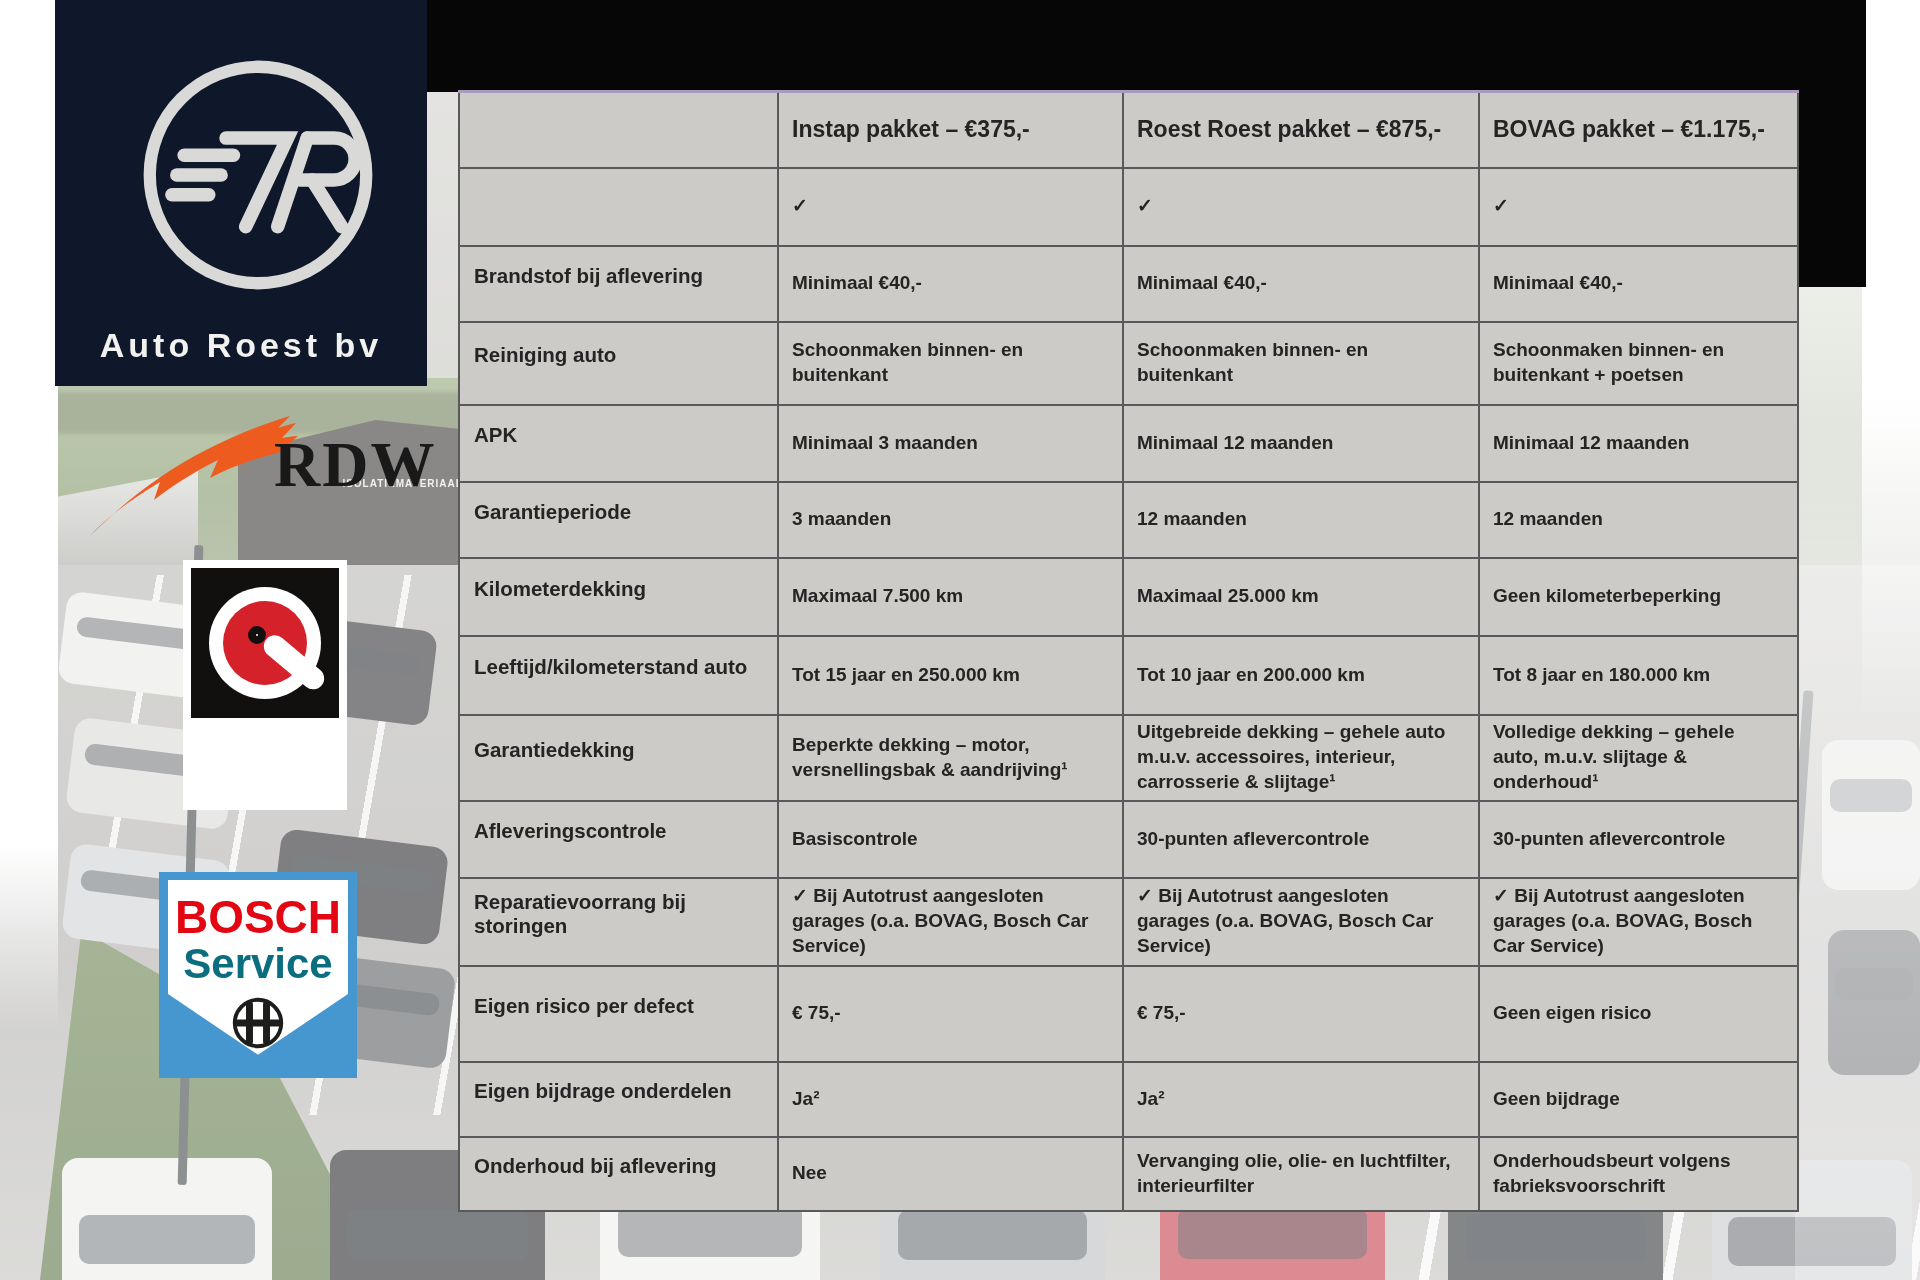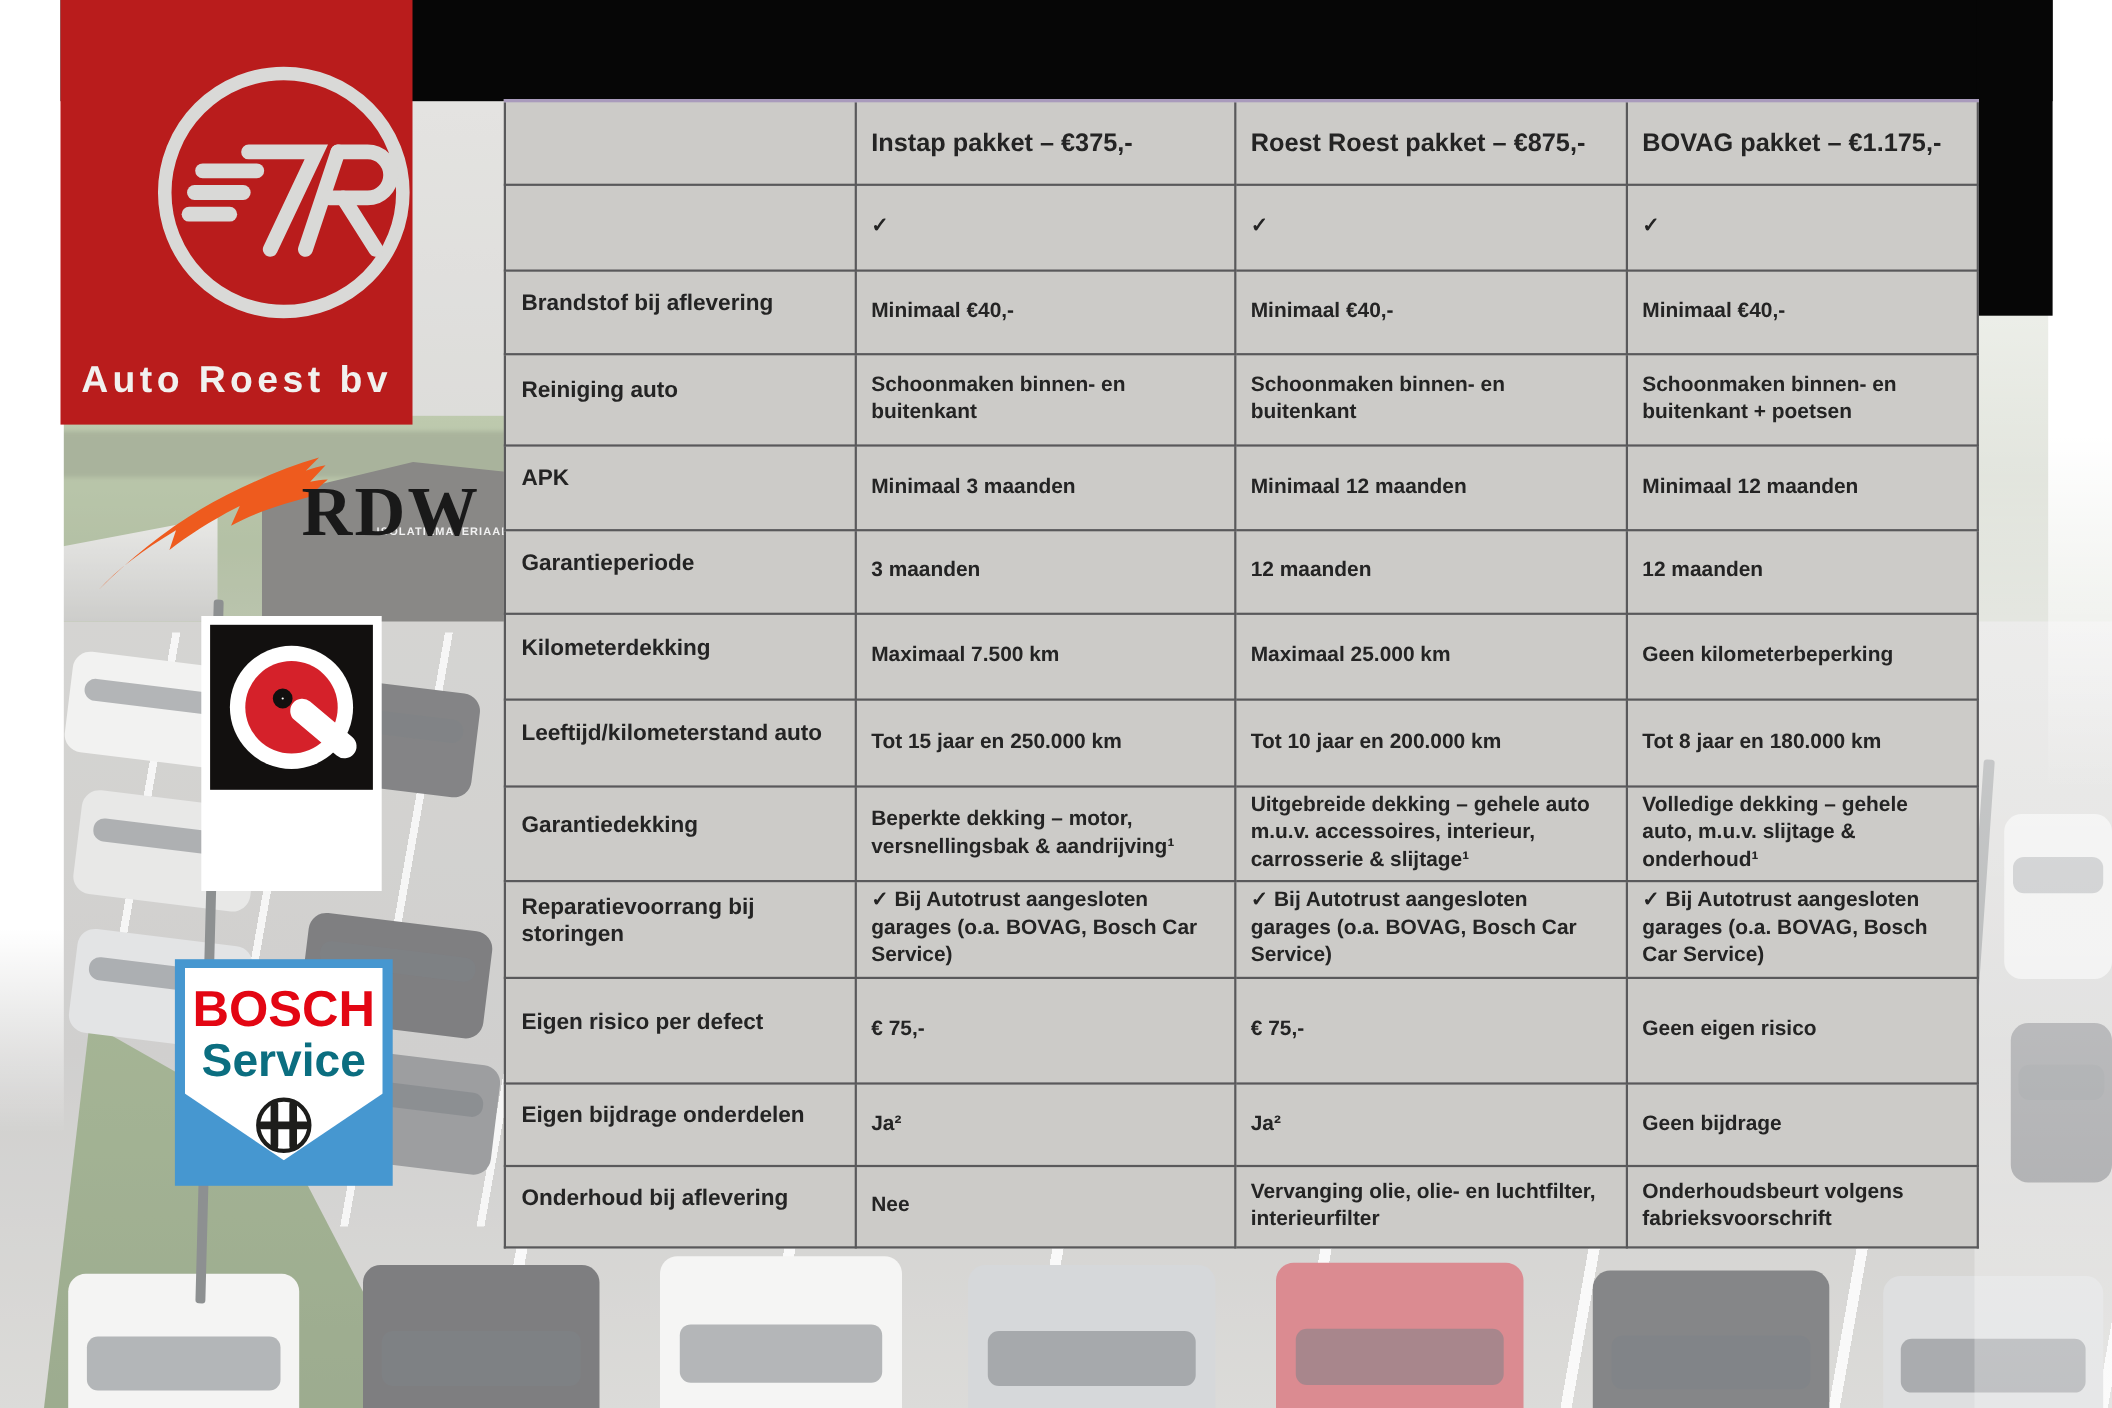--- a/index.html
+++ b/index.html
@@ -22,21 +22,21 @@
   .car{position:absolute;border-radius:16px;}
   .car::before{content:"";position:absolute;left:8%;right:8%;top:26%;height:22%;border-radius:10px;background:rgba(35,42,50,.55);}
   .wash{position:absolute;inset:0;background:rgba(255,255,255,.42);}
   .wash-right{position:absolute;left:1795px;top:0;width:125px;height:1280px;z-index:1;background:linear-gradient(180deg,rgba(255,255,255,.85) 0%,rgba(255,255,255,.55) 45%,rgba(255,255,255,.25) 100%);}
 
   
   .left-white{position:absolute;left:0;top:0;width:58px;height:1030px;z-index:2;background:linear-gradient(180deg,#fff 0%,#fff 82%,rgba(255,255,255,0) 100%);}
   .right-white{position:absolute;left:1862px;top:0;width:58px;height:720px;z-index:2;background:linear-gradient(180deg,#fff 0%,#fff 55%,rgba(255,255,255,0) 100%);}
   .top-band{position:absolute;left:55px;top:0;width:1811px;height:92px;z-index:2;background:#060606;}
   .right-black{position:absolute;left:1797px;top:0;width:69px;height:287px;z-index:2;background:#060606;}
-  .logo-box{position:absolute;left:55px;top:0;width:320px;height:386px;z-index:3;background:#b91c1c;}
+  .logo-box{position:absolute;left:55px;top:0;width:372px;height:386px;z-index:3;background:#0f172a;}
   .logo-box .dealer-name{position:absolute;left:0;right:0;top:326px;text-align:center;color:#f1f1ef;font-size:34px;font-weight:bold;letter-spacing:4px;}
 
   
   .rdw{position:absolute;left:62px;top:400px;width:370px;height:150px;z-index:3;}
   .rdw .rdw-text{position:absolute;left:212px;top:28px;font-family:"Liberation Serif",serif;font-weight:bold;font-size:64px;color:#191919;letter-spacing:2px;}
 
   
   .bovag{position:absolute;left:183px;top:560px;width:164px;height:250px;z-index:3;background:#fff;padding:8px;}
   .bovag .bv-top{position:relative;width:100%;height:150px;background:#12100f;overflow:hidden;}
   .bovag .bv-ring{position:absolute;left:50%;top:50%;width:112px;height:112px;margin:-56px 0 0 -56px;border-radius:50%;background:#fff;}
@@ -211,20 +211,26 @@
         <td class="val">Tot 15 jaar en 250.000 km</td>
         <td class="val">Tot 10 jaar en 200.000 km</td>
         <td class="val">Tot 8 jaar en 180.000 km</td>
       </tr>
       <tr style="height:86px">
         <td class="lbl">Garantiedekking</td>
         <td class="val">Beperkte dekking – motor, versnellingsbak &amp; aandrijving¹</td>
         <td class="val">Uitgebreide dekking – gehele auto m.u.v. accessoires, interieur, carrosserie &amp; slijtage¹</td>
         <td class="val">Volledige dekking – gehele auto, m.u.v. slijtage &amp; onderhoud¹</td>
       </tr>
+      <tr style="height:77px">
+        <td class="lbl">Afleveringscontrole</td>
+        <td class="val">Basiscontrole</td>
+        <td class="val">30-punten aflevercontrole</td>
+        <td class="val">30-punten aflevercontrole</td>
+      </tr>
       <tr style="height:88px">
         <td class="lbl">Reparatievoorrang bij storingen</td>
         <td class="val">✓ Bij Autotrust aangesloten garages (o.a. BOVAG, Bosch Car Service)</td>
         <td class="val">✓ Bij Autotrust aangesloten garages (o.a. BOVAG, Bosch Car Service)</td>
         <td class="val">✓ Bij Autotrust aangesloten garages (o.a. BOVAG, Bosch Car Service)</td>
       </tr>
       <tr style="height:96px">
         <td class="lbl">Eigen risico per defect</td>
         <td class="val">€ 75,-</td>
         <td class="val">€ 75,-</td>

